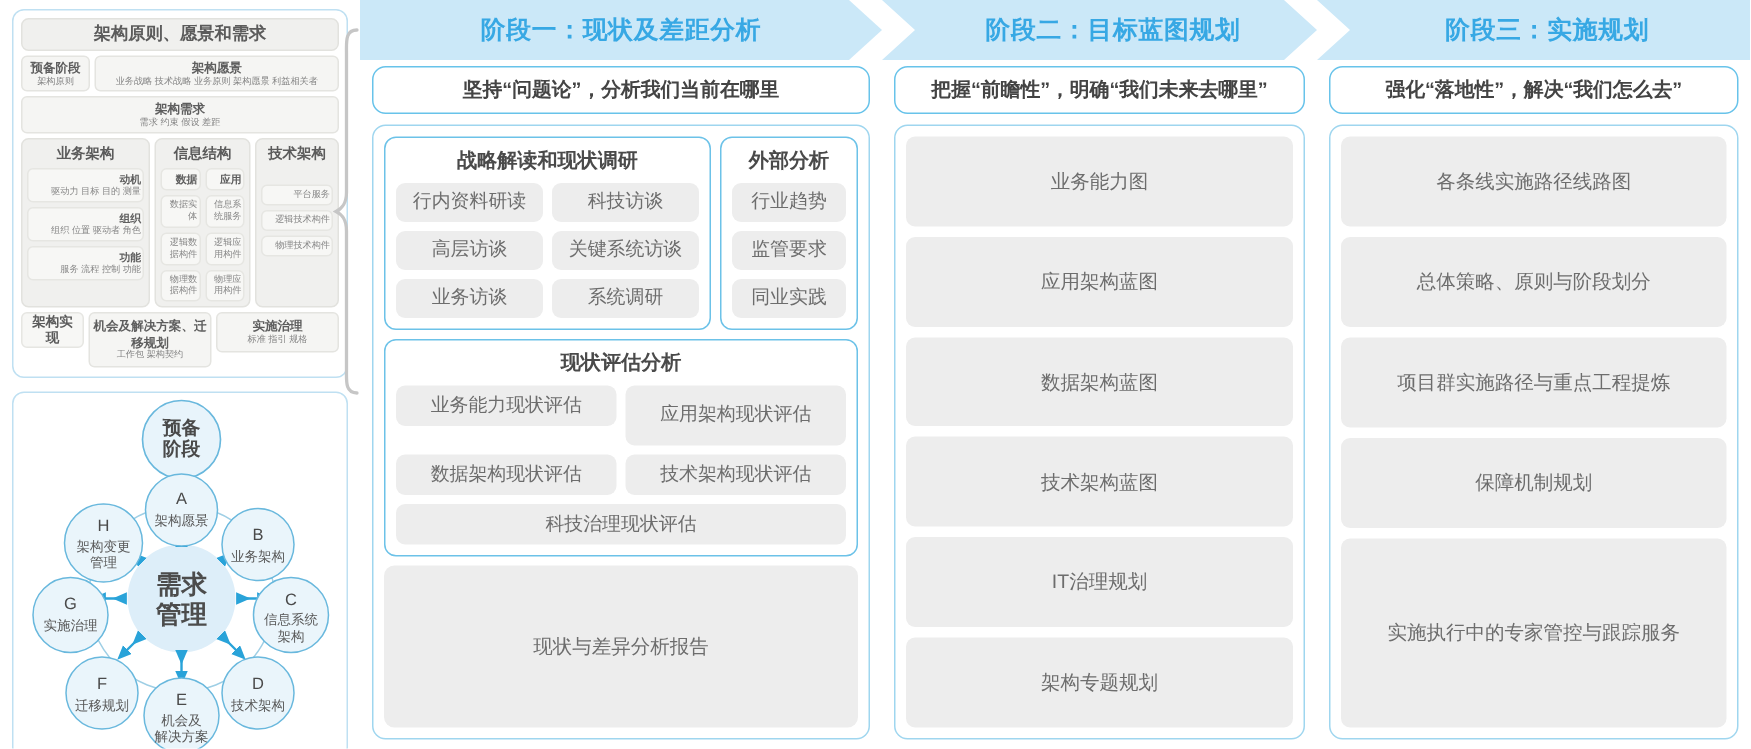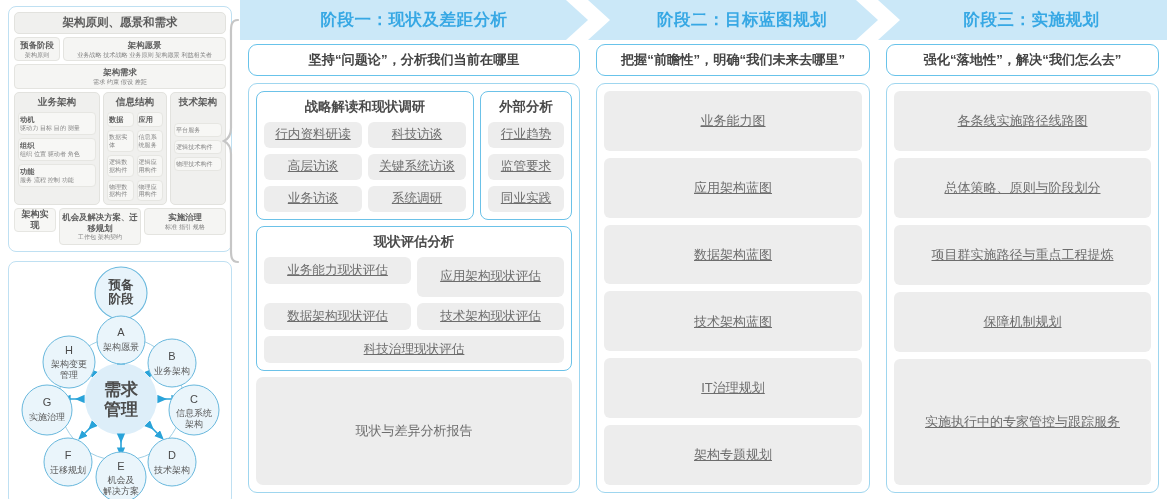--- a/index.html
+++ b/index.html
@@ -23,21 +23,21 @@
   .row{display:flex;gap:3px;margin-bottom:3px;}
   .cell{background:#f5f5f3;border:1px solid #e4e4e0;border-radius:4px;padding:2px 2px;box-sizing:border-box;}
 
   .lv-title{font-size:8.4px;font-weight:bold;color:#5e5e5e;text-align:center;line-height:1.25;}
   .lv-sub{font-size:6.1px;color:#848484;text-align:center;line-height:1.3;}
 
   .three{display:flex;gap:3px;margin-bottom:3px;}
   .dom{background:#f0f0ee;border:1px solid #e2e2de;border-radius:5px;padding:3px 3px;box-sizing:border-box;}
   .dom-h{font-size:9.6px;font-weight:bold;color:#5b5b5b;text-align:center;margin-bottom:3px;}
   .chip{background:#f7f7f5;border:1px solid #e6e6e2;border-radius:4px;
-        padding:2px 1px;margin-bottom:3px;text-align:left;}
+        padding:2px 1px;margin-bottom:3px;text-align:right;}
   .chip:last-child{margin-bottom:0;}
   .chip-h{font-size:7.2px;font-weight:bold;color:#5e5e5e;line-height:1.25;}
   .chip-s{font-size:6.1px;color:#868686;line-height:1.3;}
 
   .bottom-row{display:flex;gap:3px;align-items:flex-start;}
   .bl-label{background:#f7f7f5;border:1px solid #e6e6e2;border-radius:4px;
     font-size:9px;font-weight:bold;color:#5b5b5b;text-align:center;
     display:flex;align-items:center;justify-content:center;line-height:1.2;padding:0 3px;flex:0 0 34px;}
 
   
@@ -78,21 +78,21 @@
   .body-card{
     margin:7px 8px 6px 8px;flex:1;border:1px solid #9fd6ef;border-radius:9px;background:#fff;
     padding:7px;box-sizing:border-box;display:flex;flex-direction:column;gap:6px;min-height:0;
   }
   .body-card.plain{gap:7px;}
 
   .inner-card{border:1.4px solid #6cc2e8;border-radius:8px;padding:6px 7px 7px;box-sizing:border-box;}
   .inner-h{font-size:13.4px;font-weight:bold;color:#4a4a4a;text-align:center;margin-bottom:6px;}
   .gbtn{
     background:#ededed;border-radius:6px;color:#6d6d6d;font-size:12.6px;
-    display:flex;align-items:center;justify-content:center;text-align:center;line-height:1.2;text-decoration:underline;
+    display:flex;align-items:center;justify-content:center;text-align:center;line-height:1.2;
   }
   .grid2{display:grid;grid-template-columns:1fr 1fr;gap:6px;}
 
   .topsplit{display:flex;gap:6px;}
   .topsplit .left{flex:1;}
   .topsplit .right{flex:0 0 92px;}
 
   .big-report{
     background:#ededed;border-radius:7px;color:#6d6d6d;font-size:13px;
     display:flex;align-items:center;justify-content:center;flex:1;min-height:0;

